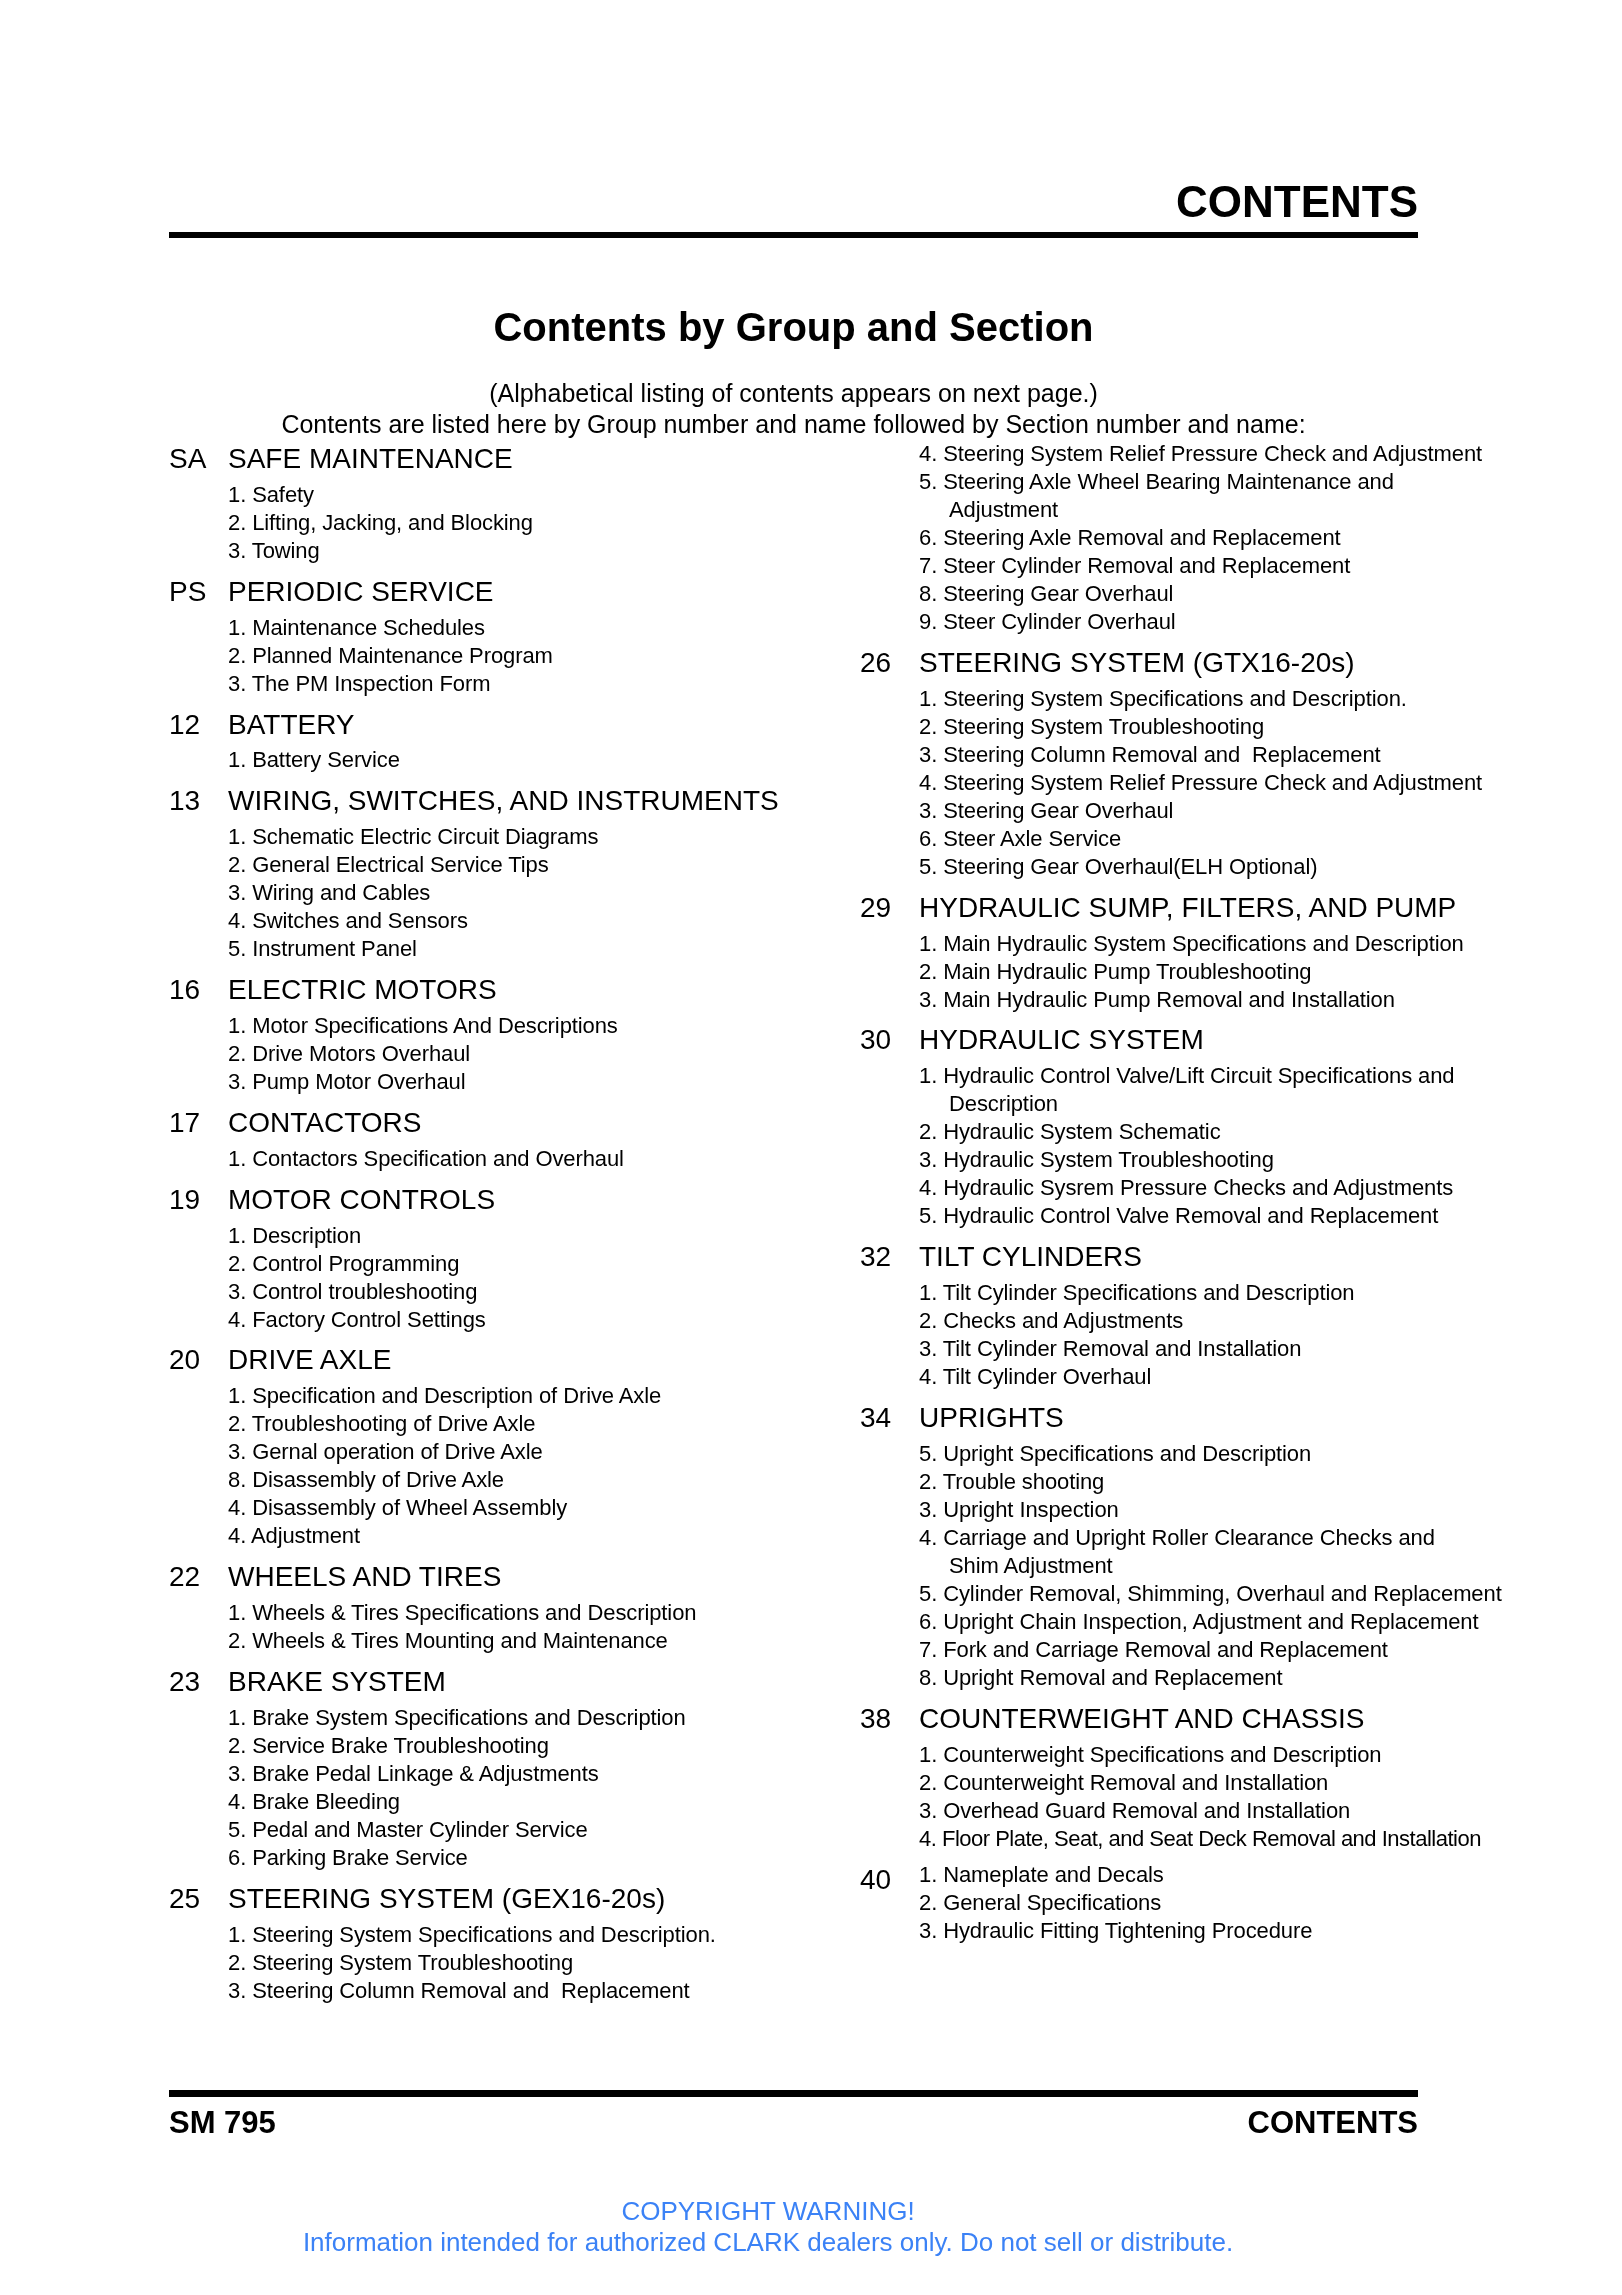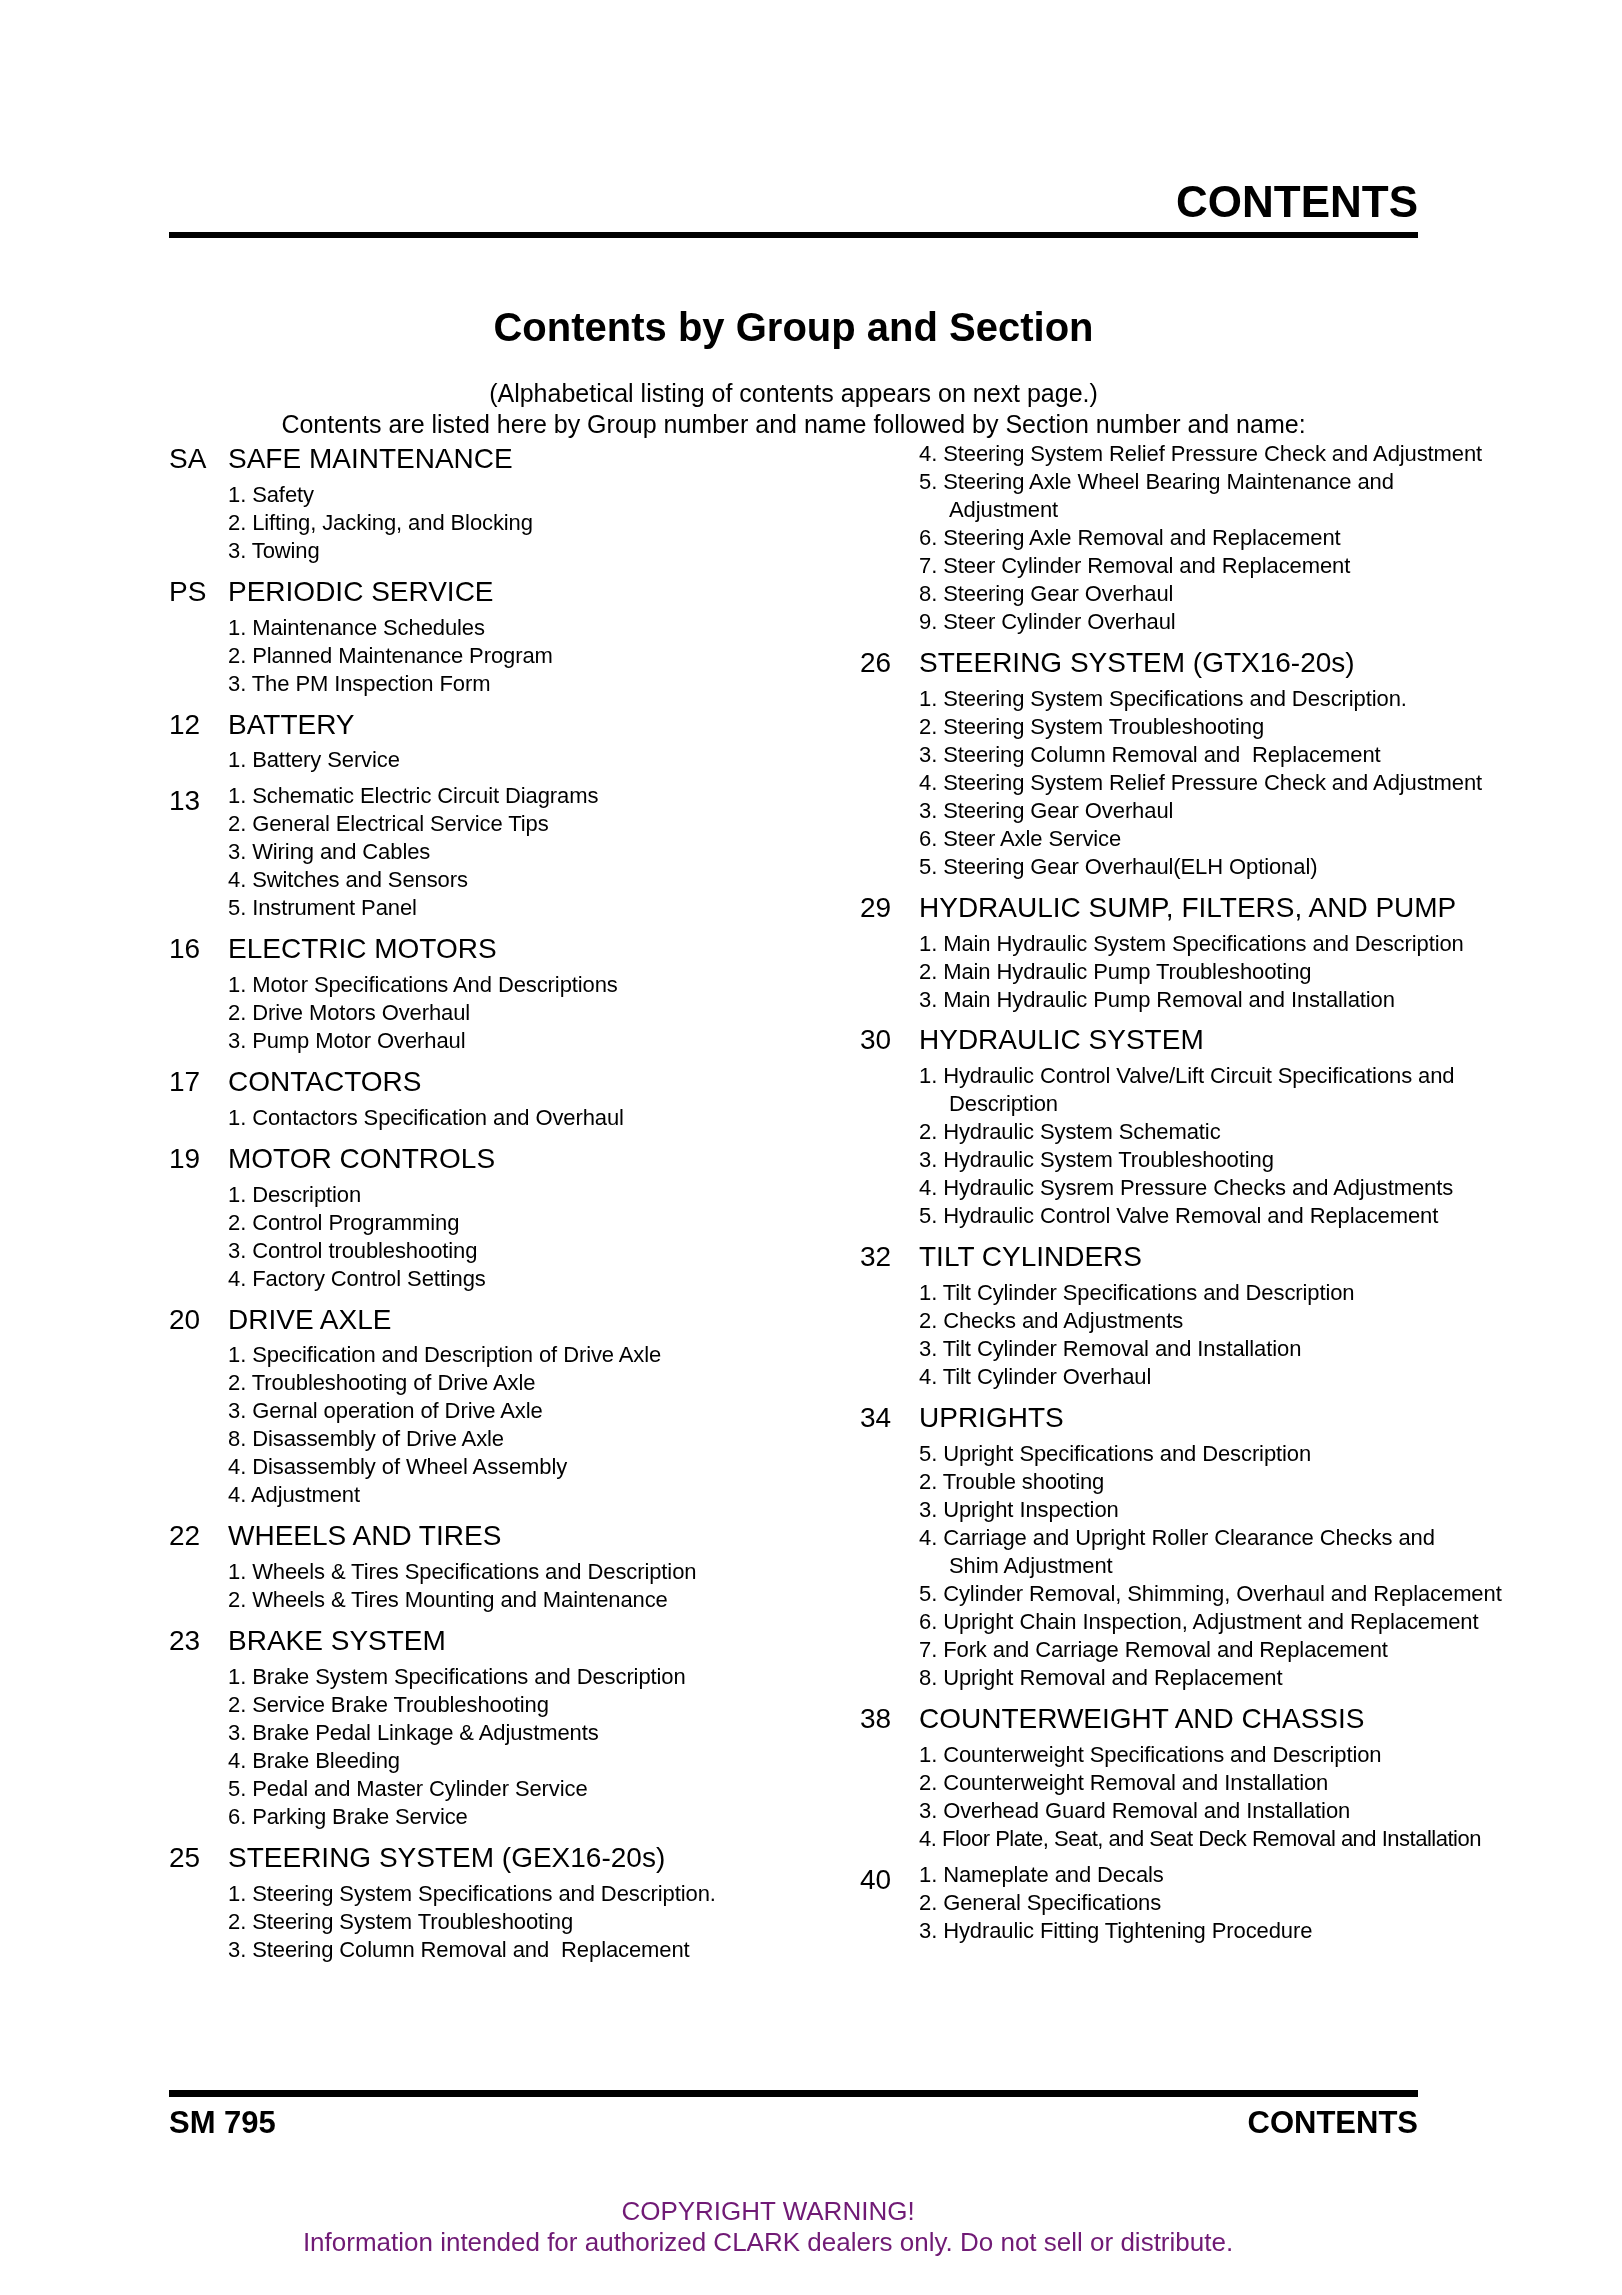--- a/index.html
+++ b/index.html
@@ -161,20 +161,21 @@
       <div class="items">
                 <div class="item">
                   <div class="l1" style="white-space: pre;">1. Battery Service</div>
                 </div>
               </div>
     </div>
   </section>
           <section class="group">
     <div class="gnum">13</div>
     <div class="gbody">
+      <div class="gtitle">WIRING, SWITCHES, AND INSTRUMENTS</div>
       <div class="items">
                 <div class="item">
                   <div class="l1" style="white-space: pre;">1. Schematic Electric Circuit Diagrams</div>
                 </div>
                 <div class="item">
                   <div class="l1" style="white-space: pre;">2. General Electrical Service Tips</div>
                 </div>
                 <div class="item">
                   <div class="l1" style="white-space: pre;">3. Wiring and Cables</div>
                 </div>
@@ -512,18 +513,18 @@
   </div>
 
   <div class="footer">
     <div class="rule"></div>
     <div class="footer-row">
       <span>SM 795</span>
       <span>CONTENTS</span>
     </div>
   </div>
 
-  <div class="copyright" style="color: #701a75;">
+  <div class="copyright" style="color: #3b82f6;">
     <div>COPYRIGHT WARNING!</div>
     <div>Information intended for authorized CLARK dealers only. Do not sell or distribute.</div>
   </div>
 </div>
 
 
 </body></html>

